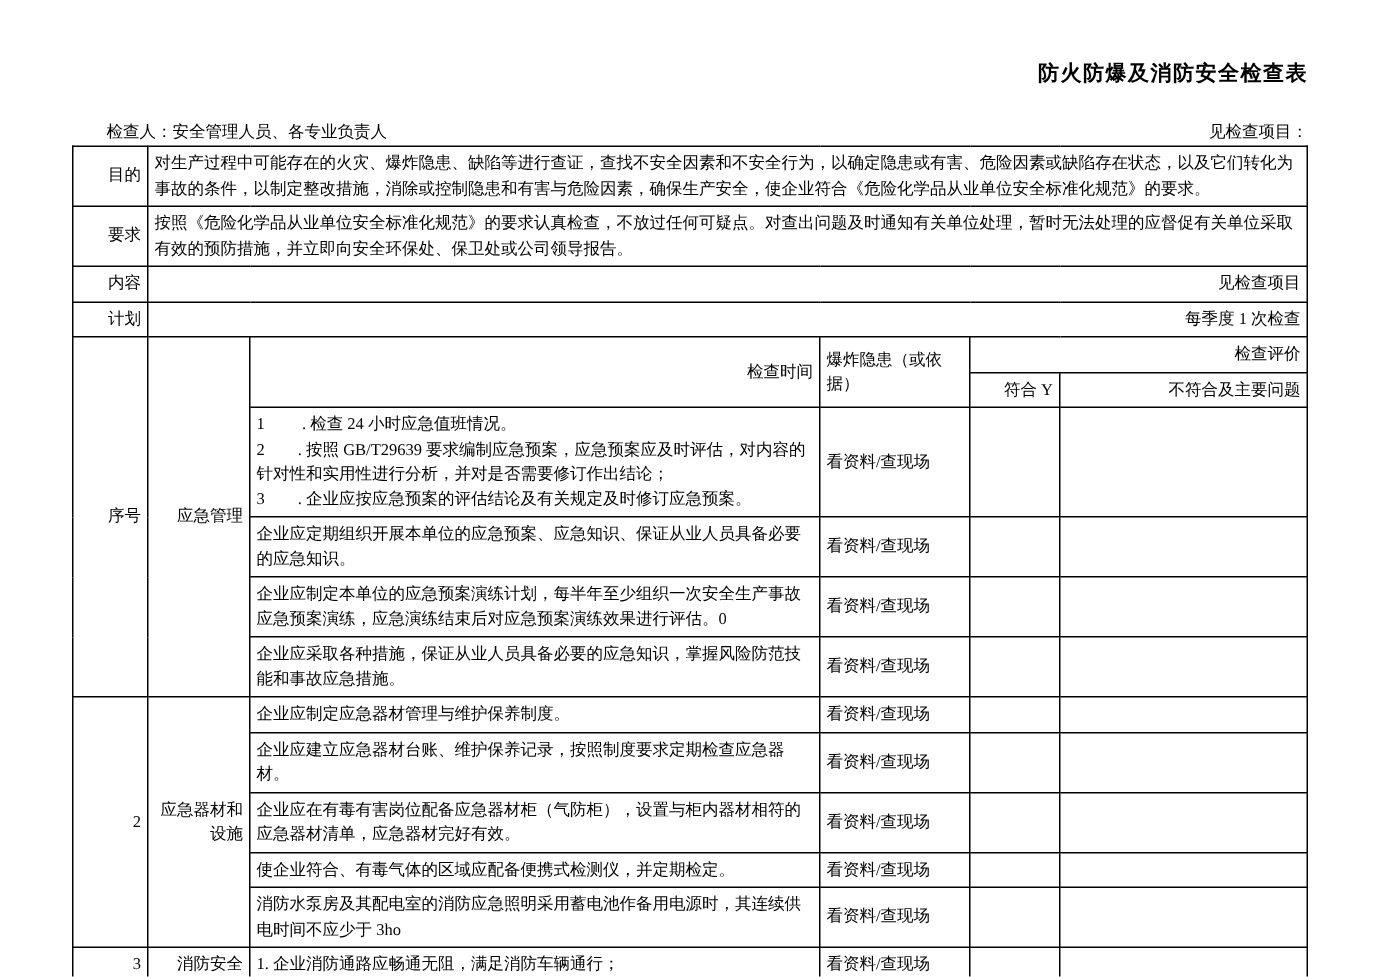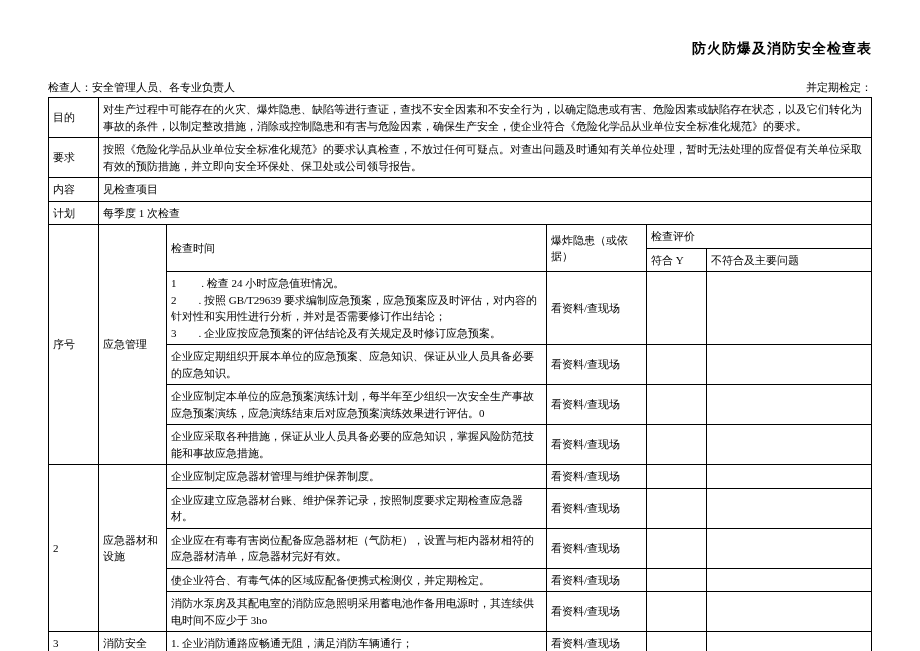--- a/index.html
+++ b/index.html
@@ -17,52 +17,53 @@
       font-size: 14px;
       font-weight: bold;
       margin-bottom: 22px;
       letter-spacing: 1px;
     }
     .meta {
       display: flex;
       justify-content: space-between;
       font-size: 11px;
       margin-bottom: 2px;
+      margin-left: 23px;
     }
     table {
       border-collapse: collapse;
       width: 100%;
       table-layout: fixed;
     }
     td {
       border: 1px solid #000;
       padding: 3px 4px;
       vertical-align: middle;
       font-size: 11px;
       line-height: 1.5;
       word-break: break-all;
     }
-    .center { text-align: left; }
+    .center { text-align: right; }
     .label-col { width: 50px; text-align: center; }
     .cat-col { width: 68px; text-align: center; }
     .content-col { width: 380px; }
     .method-col { width: 100px; }
     .pass-col { width: 60px; text-align: center; }
     .fail-col { width: auto; }
   </style>
 </head>
 <body>
 
 <div class="title">防火防爆及消防安全检查表</div>
 
 <div class="meta">
   <div>
     <span>检查人：</span><span>安全管理人员、各专业负责人</span>
   </div>
-  <div>并定期检定：</div>
+  <div>见检查项目：</div>
 </div>
 
 <table>
   <colgroup>
     <col class="label-col">
     <col class="cat-col">
     <col class="content-col">
     <col class="method-col">
     <col class="pass-col">
     <col class="fail-col">

